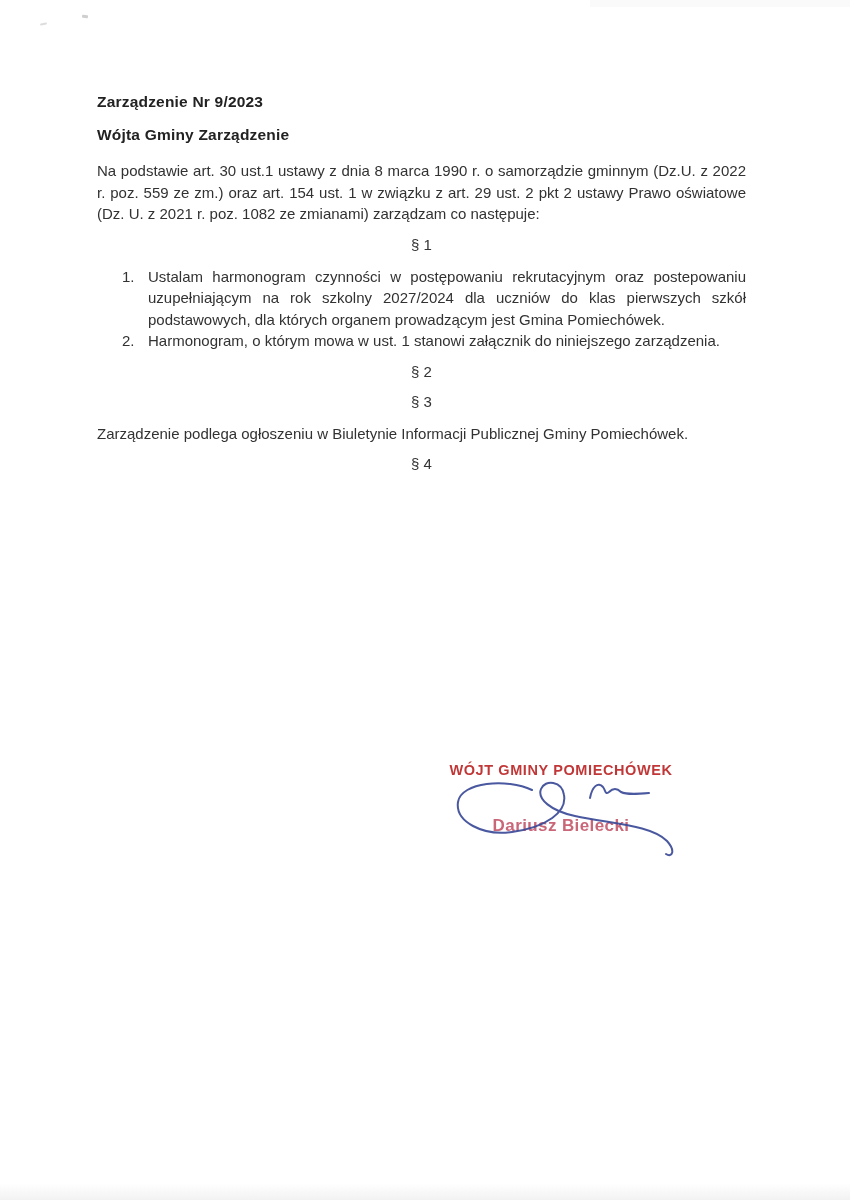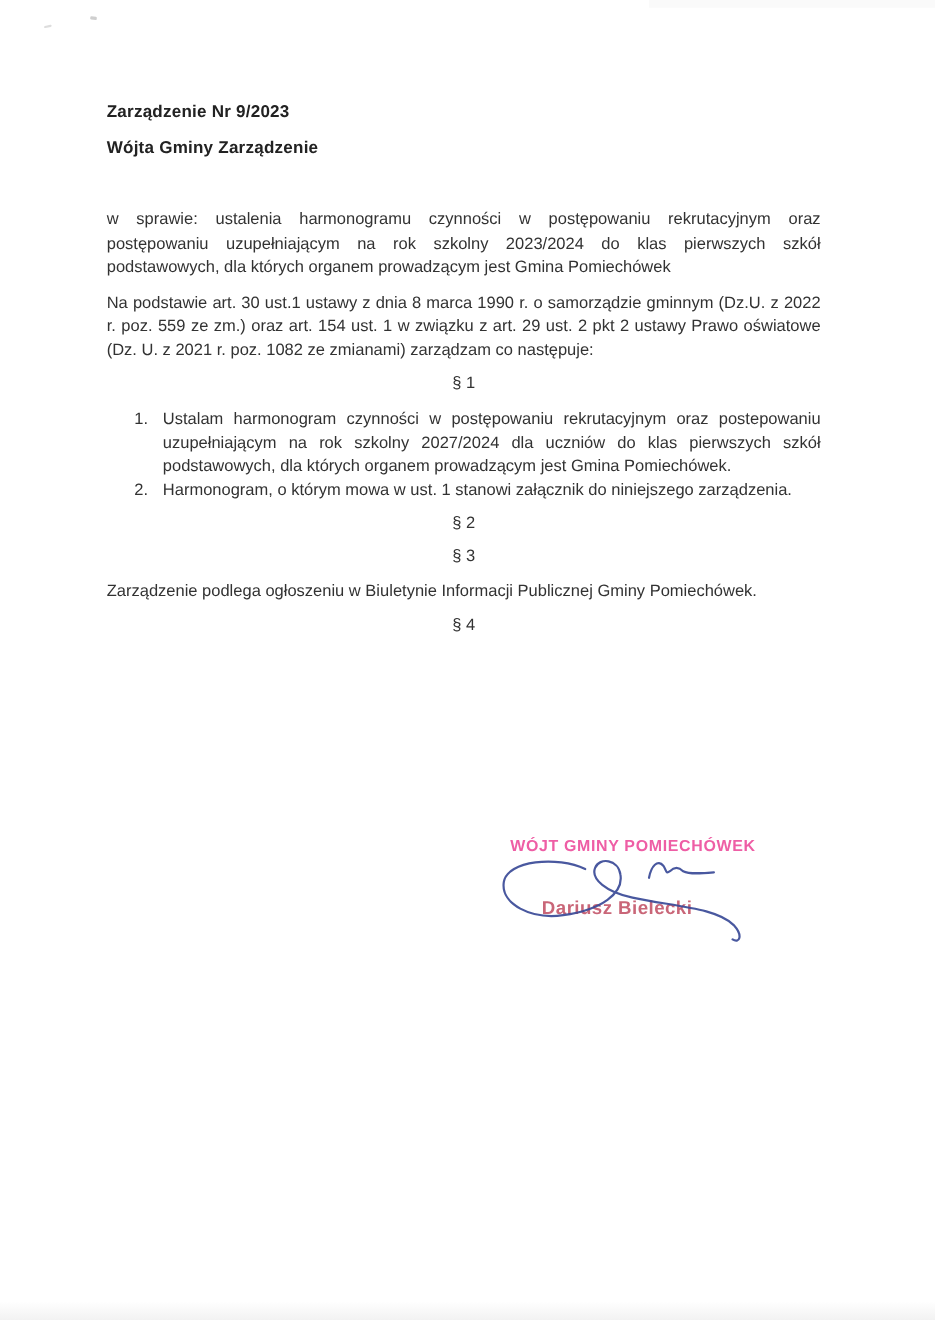--- a/index.html
+++ b/index.html
@@ -55,25 +55,25 @@
   .signature {
     position: absolute;
     left: 435px;
     top: 752px;
     width: 252px;
     height: 112px;
   }
   .stamp-role {
     position: absolute;
     left: 0; top: 10px; width: 100%;
-    text-align: right;
+    text-align: center;
     font-size: 14.5px;
     font-weight: 700;
     letter-spacing: 0.6px;
-    color: #ec4899;
+    color: #b91c1c;
     opacity: 0.88;
     white-space: nowrap;
   }
   .stamp-name {
     position: absolute;
     left: 0; top: 64px; width: 100%;
     text-align: center;
     font-size: 17px;
     font-weight: 700;
     letter-spacing: 0.4px;
@@ -112,21 +112,20 @@
   <div class="scan-mark mark2"></div>
   <div class="top-right-tint"></div>
 
   <div class="content">
 
     <div class="doc-title">
       <p>Zarządzenie Nr 9/2023</p>
       <p>Wójta Gminy Zarządzenie</p>
     </div>
 
-    <p class="para subject">w sprawie: ustalenia harmonogramu czynności w postępowaniu rekrutacyjnym oraz postępowaniu uzupełniającym na rok szkolny 2023/2024 do klas pierwszych szkół podstawowych, dla których organem prowadzącym jest Gmina Pomiechówek</p>
 
     <p class="para">Na podstawie art. 30 ust.1 ustawy z dnia 8 marca 1990 r. o samorządzie gminnym (Dz.U. z 2022 r. poz. 559 ze zm.) oraz art. 154 ust. 1 w związku z art. 29 ust. 2 pkt 2 ustawy Prawo oświatowe (Dz. U. z 2021 r. poz. 1082 ze zmianami) zarządzam co następuje:</p>
 
     <p class="section-heading">§ 1</p>
 
     <div class="num-list">
       <div class="num-item">
         <span class="num">1.</span>
         <span class="li-text">Ustalam harmonogram czynności w postępowaniu rekrutacyjnym oraz postepowaniu uzupełniającym na rok szkolny 2027/2024 dla uczniów do klas pierwszych szkół podstawowych, dla których organem prowadzącym jest Gmina Pomiechówek.</span>
       </div>

